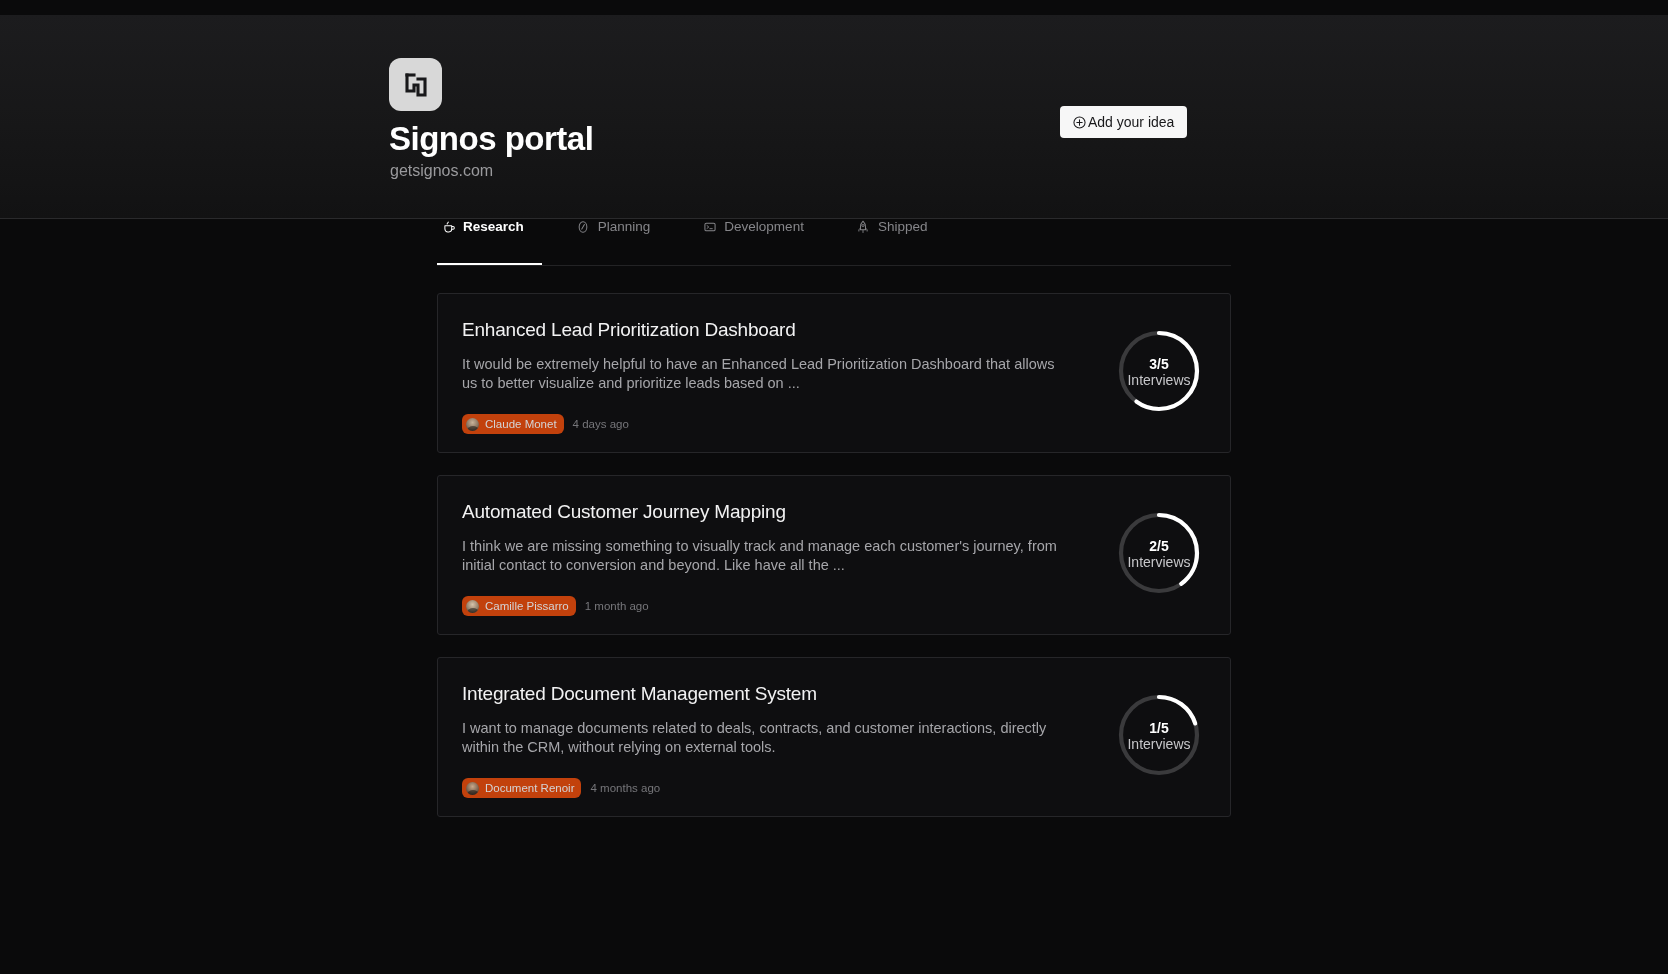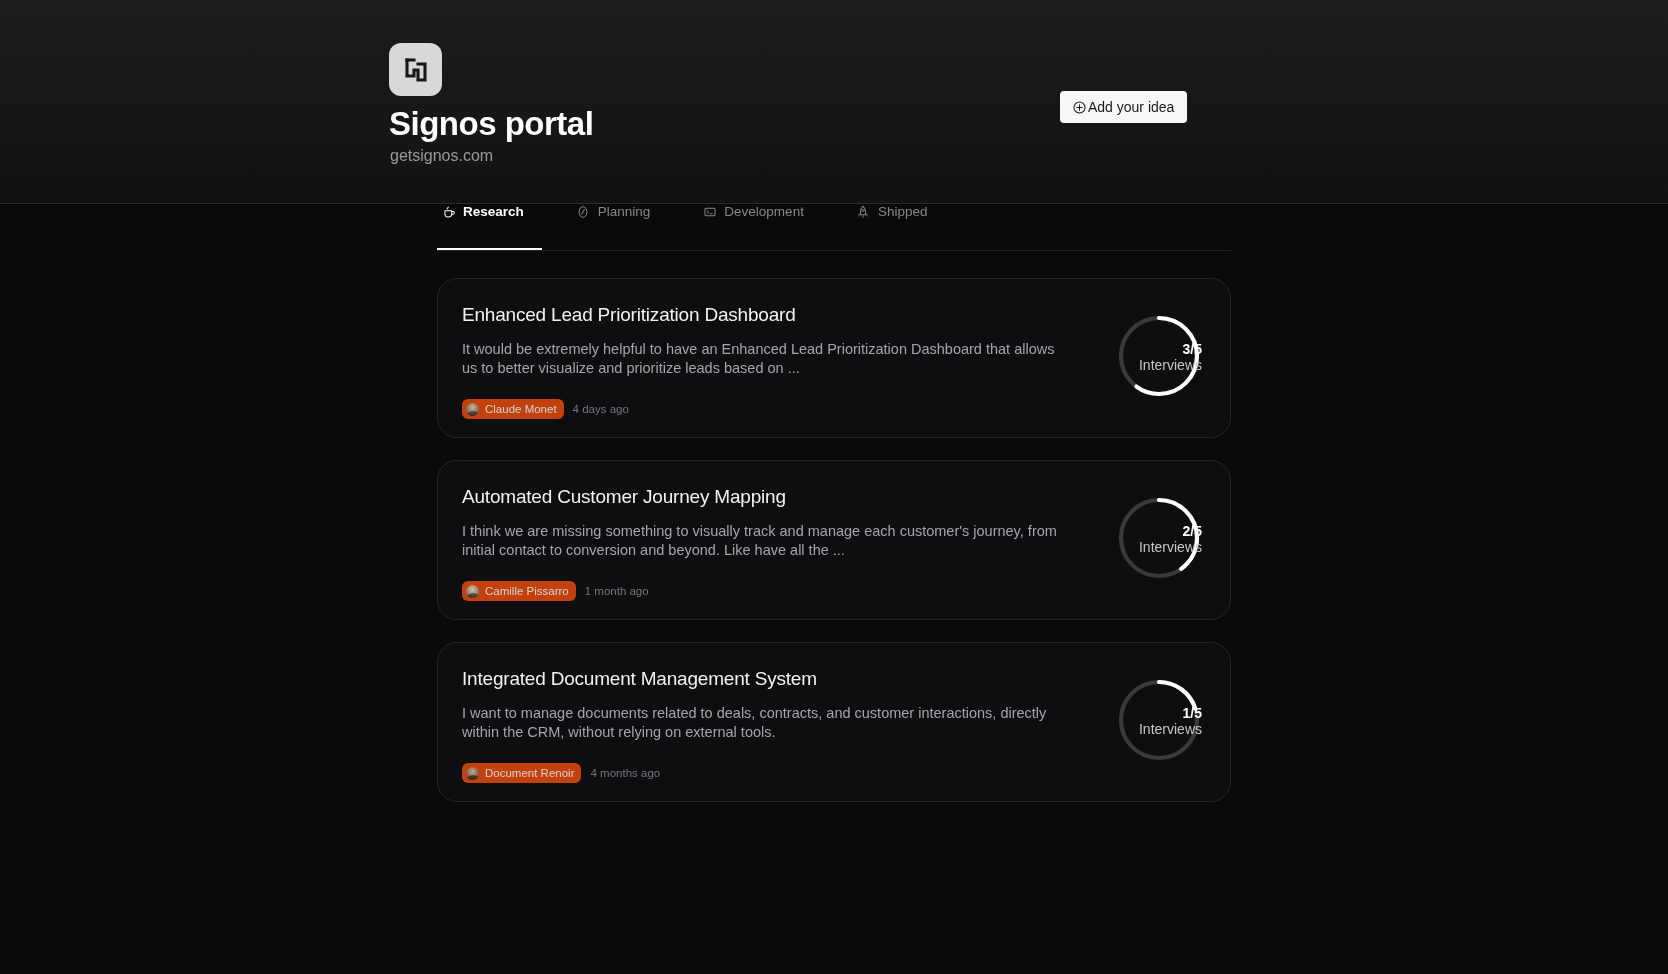--- a/index.html
+++ b/index.html
@@ -26,21 +26,21 @@
     position: relative;
     width: 100%;
     height: 204px;
     background: linear-gradient(180deg, #1c1c1e 0%, #171718 55%, #121213 100%);
     border-bottom: 1px solid #2a2a2c;
   }
   .header-inner {
     position: relative;
     width: 1668px;
     height: 100%;
-    margin: 0 auto;
+    margin: 15px auto;
   }
 
   .logo-mark {
     position: absolute;
     left: 389px;
     top: 43px;
     width: 53px;
     height: 53px;
     border-radius: 12px;
     background: #d8d8d8;
@@ -142,21 +142,21 @@
     transform: translateX(-50%);
     top: 278px;
     width: 794px;
   }
 
   .card {
     position: relative;
     width: 794px;
     background: #0e0e10;
     border: 1px solid #262629;
-    border-radius: 20px;
+    border-radius: 3px;
     margin-bottom: 22px;
     padding: 24px 24px 18px 24px;
     min-height: 145px;
     display: flex;
     align-items: flex-start;
     cursor: pointer;
   }
 
   .card-main {
     flex: 1 1 auto;
@@ -244,21 +244,21 @@
   }
   .ring-wrap svg { display: block; position: absolute; left: 0; top: 0; }
   .ring-label {
     position: absolute;
     left: 0;
     top: 0;
     width: 86px;
     height: 86px;
     display: flex;
     flex-direction: column;
-    align-items: flex-end;
+    align-items: center;
     justify-content: center;
     gap: 1px;
     pointer-events: none;
   }
   .ring-value {
     font-size: 14px;
     line-height: 17px;
     font-weight: 700;
     color: #ffffff;
   }

